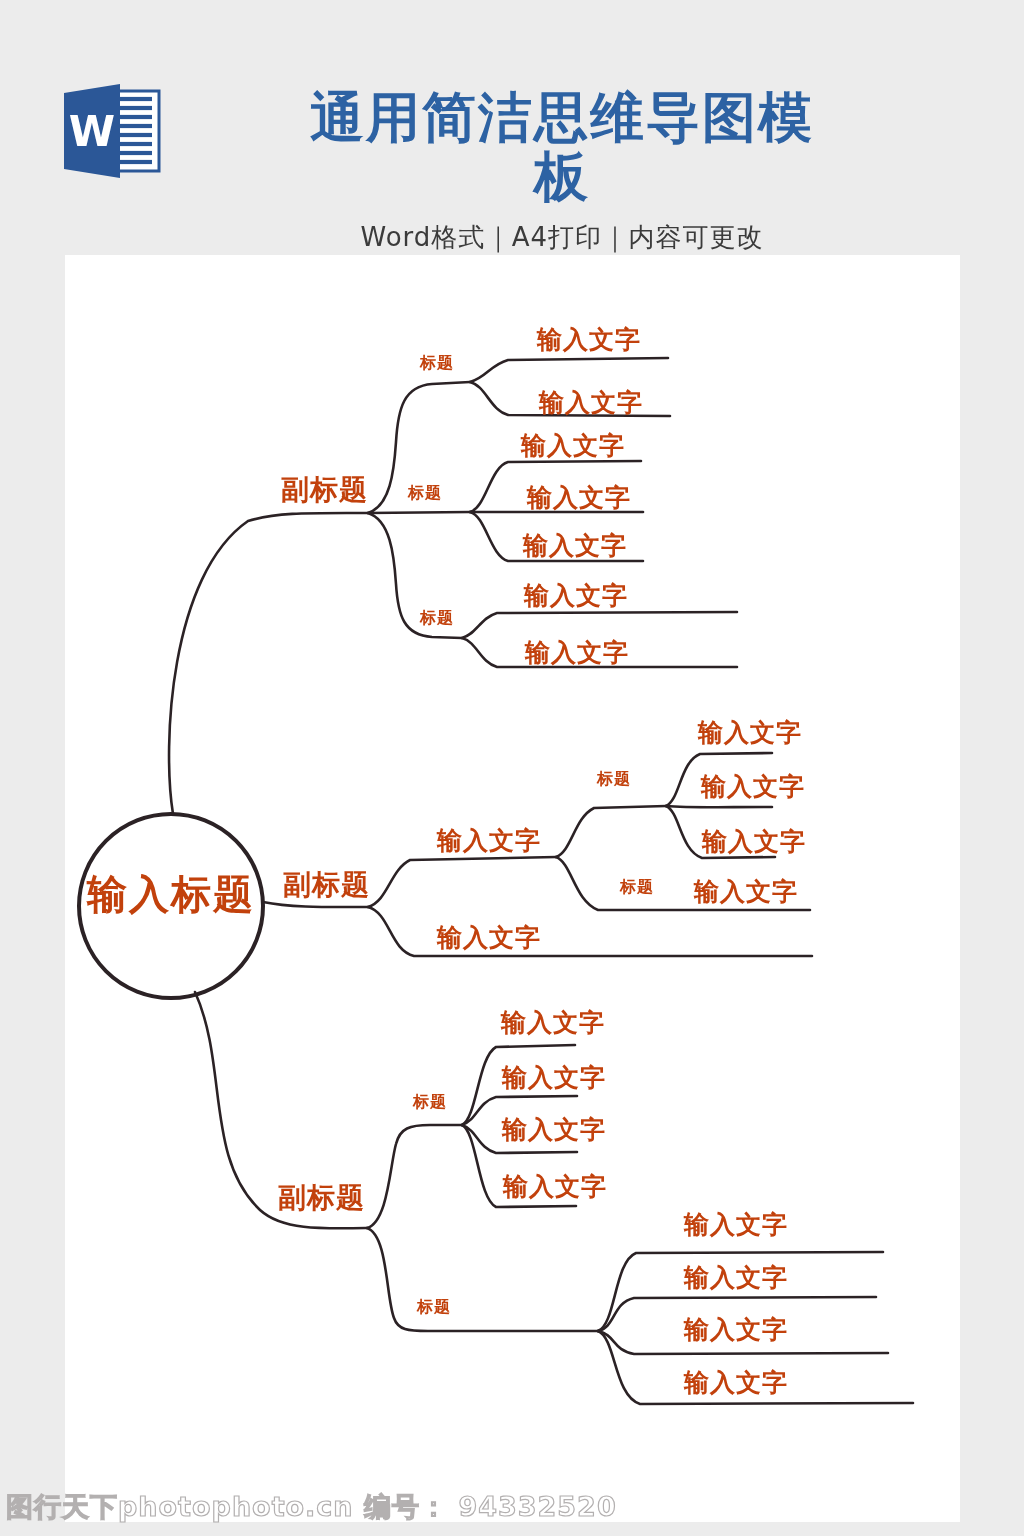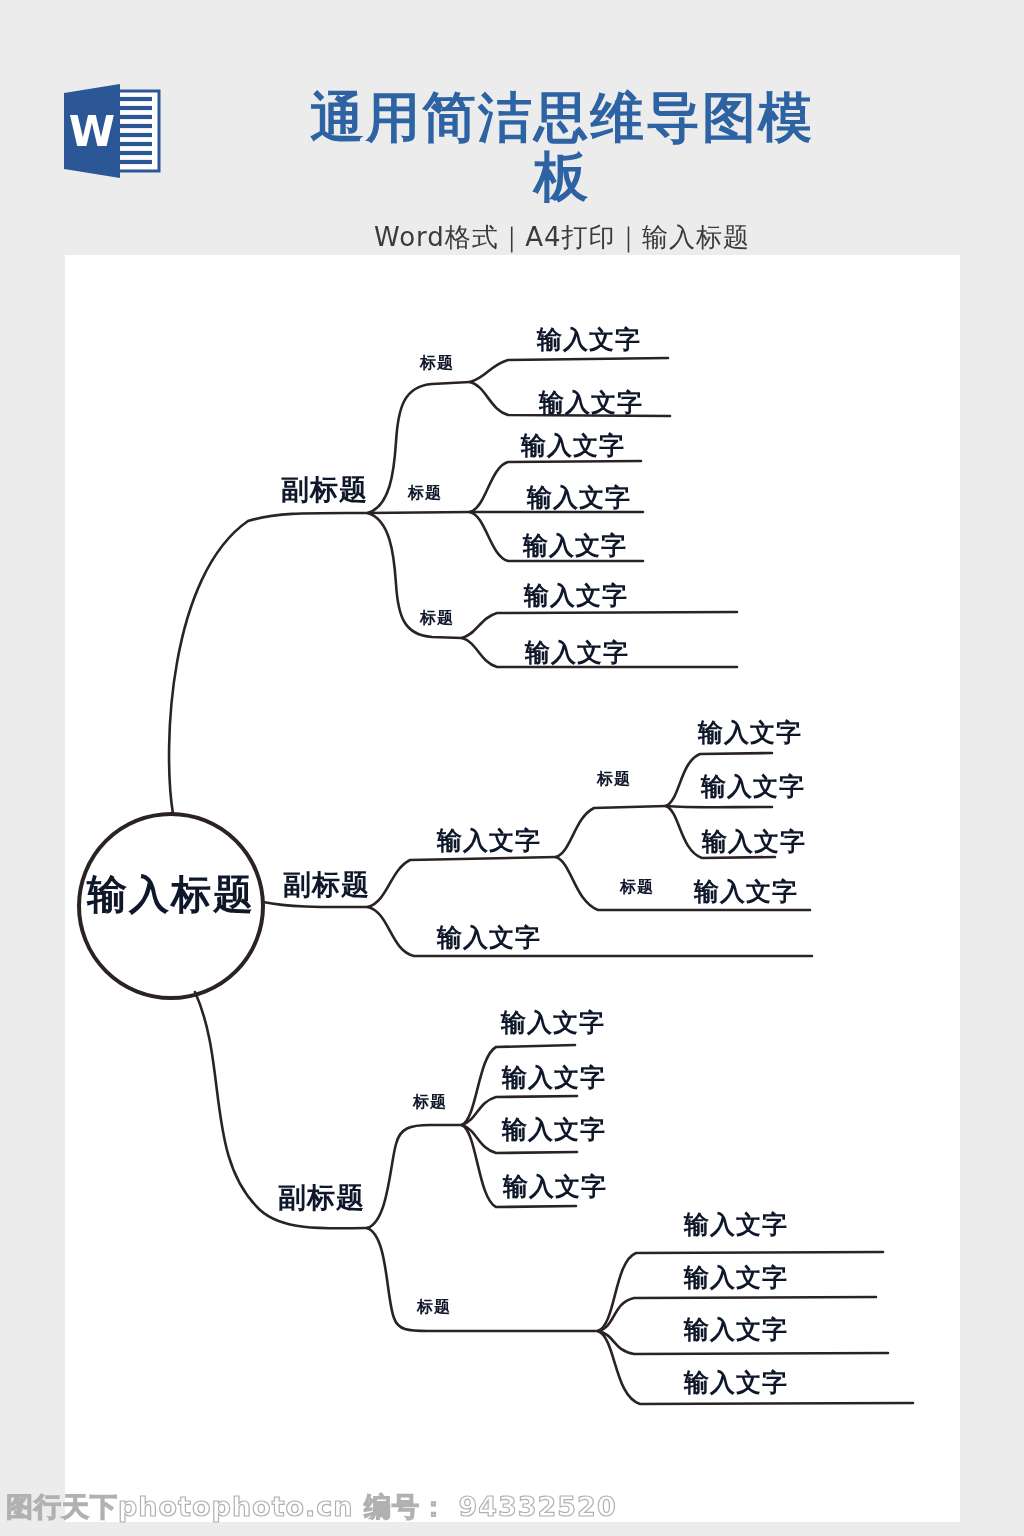--- a/index.html
+++ b/index.html
@@ -1,20 +1,20 @@
 <!DOCTYPE html>
 <html><head>
 <meta charset="utf-8">
 <style>
   html,body{margin:0;padding:0;}
   body{font-family:"DejaVu Sans","Liberation Sans",sans-serif;}
   #canvas{position:relative;width:1024px;height:1536px;background:#ececec;overflow:hidden;}
   #page{position:absolute;left:65px;top:255px;width:895px;height:1267px;background:#ffffff;}
   #map-svg{position:absolute;left:0;top:0;width:1024px;height:1536px;}
-  .lbl{position:absolute;font-weight:bold;color:#0f172a;white-space:nowrap;line-height:1;}
+  .lbl{position:absolute;font-weight:bold;color:#c2410c;white-space:nowrap;line-height:1;}
   .center-lbl{font-size:40px;letter-spacing:2px;text-align:center;}
   .sub{font-size:28px;letter-spacing:1px;}
   .mid{font-size:16px;letter-spacing:1px;}
   .leaf{font-size:25px;letter-spacing:1px;}
   #header-block{position:absolute;left:300px;top:88px;width:524px;text-align:center;}
   #header-title{font-size:54px;font-weight:bold;color:#2d62a3;letter-spacing:2px;line-height:1.1;}
   #header-subtitle{font-size:26px;color:#3b3b3b;margin-top:13px;letter-spacing:1px;}
   #word-icon{position:absolute;left:64px;top:83px;}
   #watermark{position:absolute;left:6px;top:1489px;font-size:27px;font-weight:bold;color:#ffffff;
     letter-spacing:1px;-webkit-text-stroke:1.2px #b3b0b0;}
@@ -34,21 +34,21 @@
       <line x1="56" y1="52" x2="88" y2="52"></line>
         <line x1="56" y1="61" x2="88" y2="61"></line>
       <line x1="56" y1="70" x2="88" y2="70"></line>
         <line x1="56" y1="79" x2="88" y2="79"></line>
     </g>
     <polygon points="0,10 56,1 56,95 0,86" fill="#2b5797"></polygon>
     <text x="28" y="63" text-anchor="middle" font-size="42" font-weight="bold" fill="#ffffff">W</text>
   </svg>
   <div id="header-block">
     <div id="header-title">通用简洁思维导图模板</div>
-    <div id="header-subtitle">Word格式｜A4打印｜输入标题</div>
+    <div id="header-subtitle">Word格式｜A4打印｜内容可更改</div>
   </div>
 
   <div id="page"></div>
 
   <svg id="map-svg" viewBox="0 0 1024 1536">
     <circle cx="171" cy="906" r="92" fill="#ffffff" stroke="#2b2225" stroke-width="4"></circle>
     <g fill="none" stroke="#2b2225" stroke-width="2.6" stroke-linecap="round">
 
       <path d="M 173,814 C 162,745 170,575 248,521 C 278,512 310,513 368,513"></path>
       <path d="M 368,513 C 390,506 394,472 396,442 C 398,408 404,386 432,384 L 470,382"></path>

